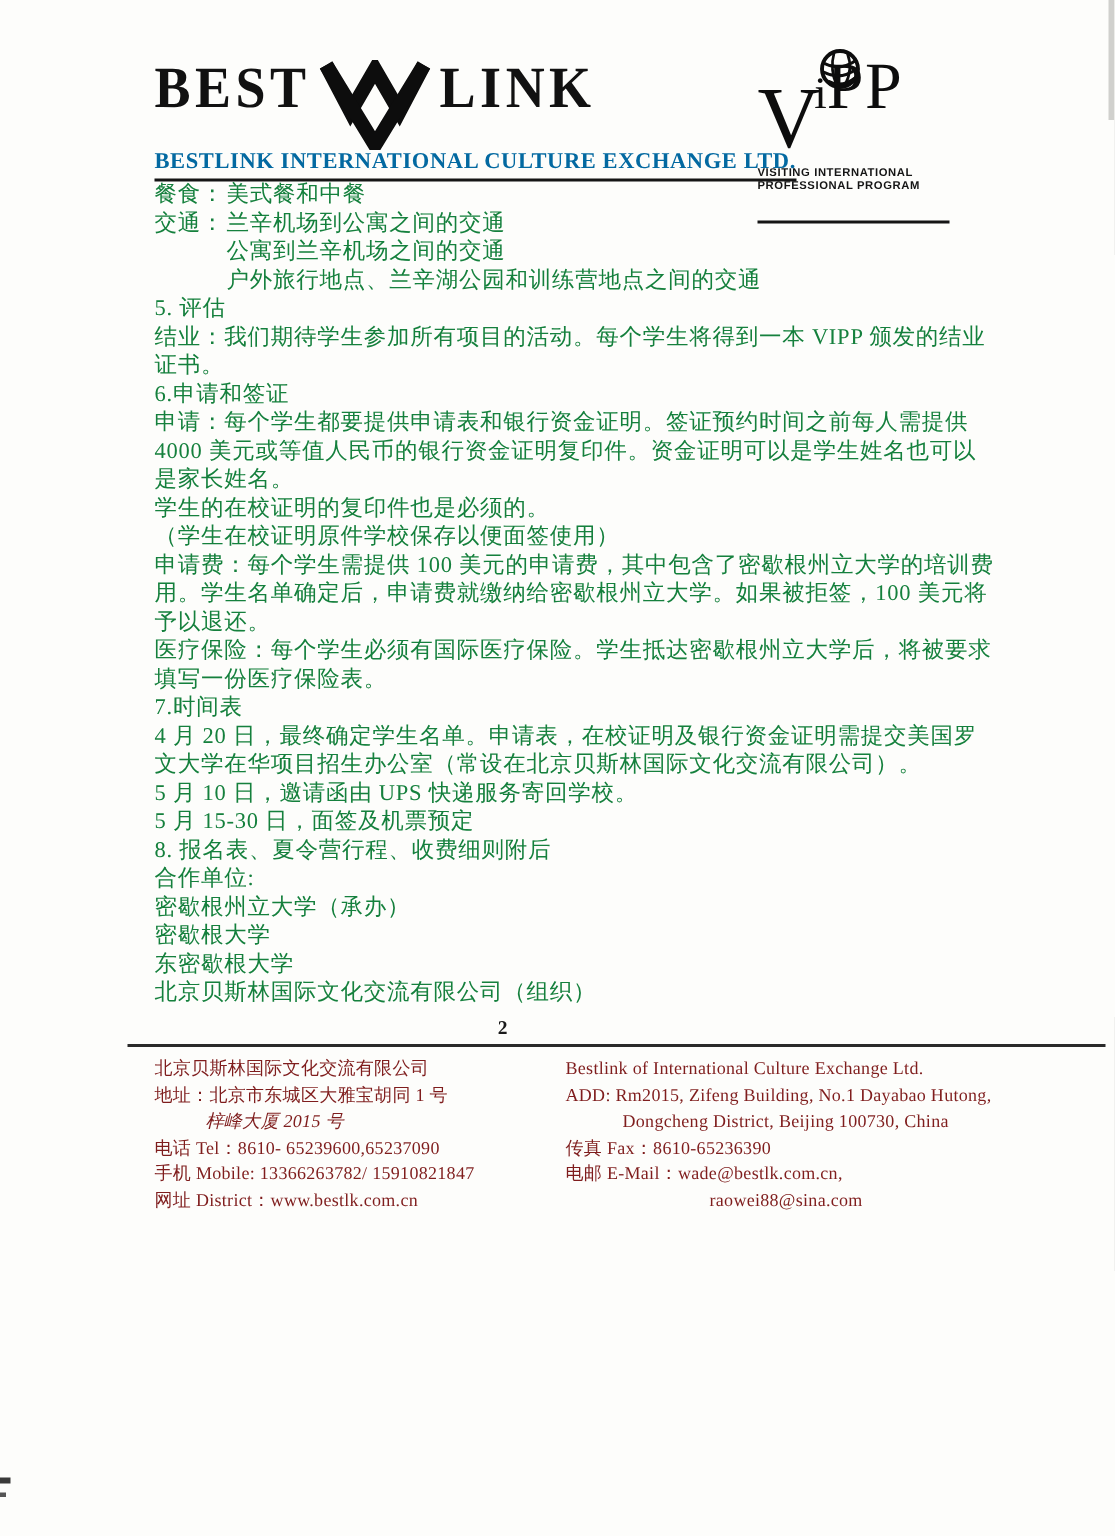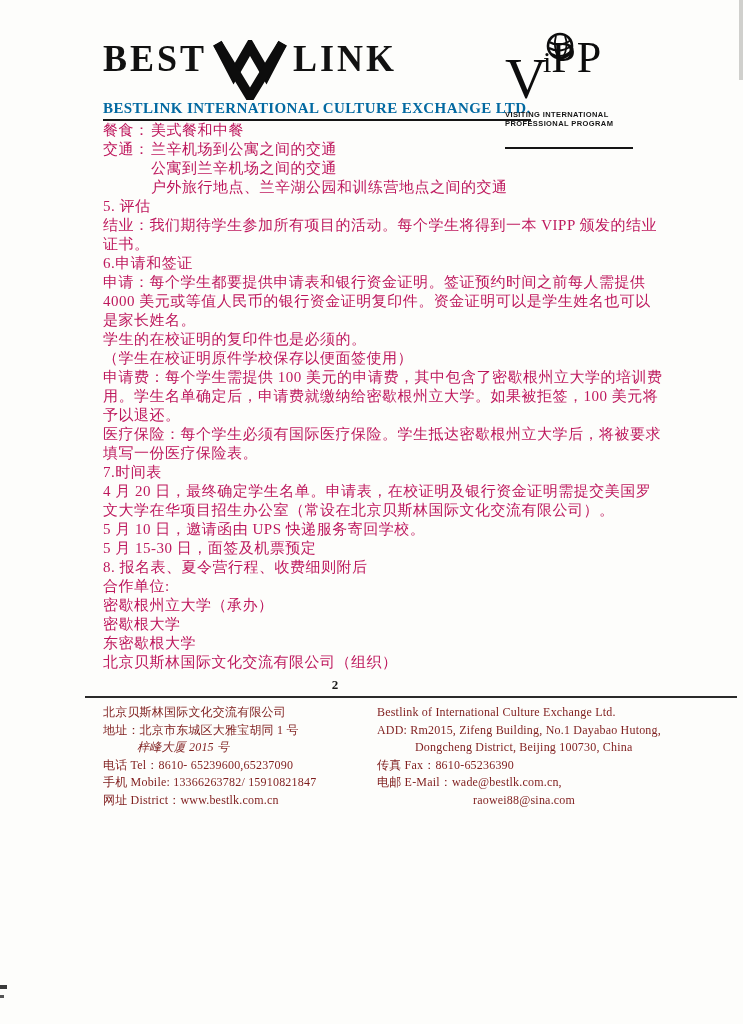--- a/index.html
+++ b/index.html
@@ -38,21 +38,21 @@
   .vipp-globe{position:absolute;left:38px;top:-4px;}
   .vipp-tag{
     margin-top:2px;font-family:"Liberation Sans",sans-serif;
     font-size:7.5px;font-weight:bold;letter-spacing:0.4px;line-height:9px;
     color:#151515;border-bottom:2px solid #151515;padding-bottom:19px;width:128px;
   }
   
   .content{
     margin-left:103px;width:562px;
     font-size:15px;line-height:19px;letter-spacing:0.5px;
-    color:#be185d;
+    color:#15803d;
   }
   .content p{margin:0;}
   .labeled{display:flex;}
   .lbl{flex:0 0 48px;}
   .gap1{margin-top:19px;}
   .gap2{margin-top:38px;}
   .gap3{margin-top:57px;}
   
   .pagenum{margin-left:103px;margin-top:6px;width:464px;text-align:center;
     font-size:13px;font-weight:bold;line-height:14px;color:#1a1a1a;}

